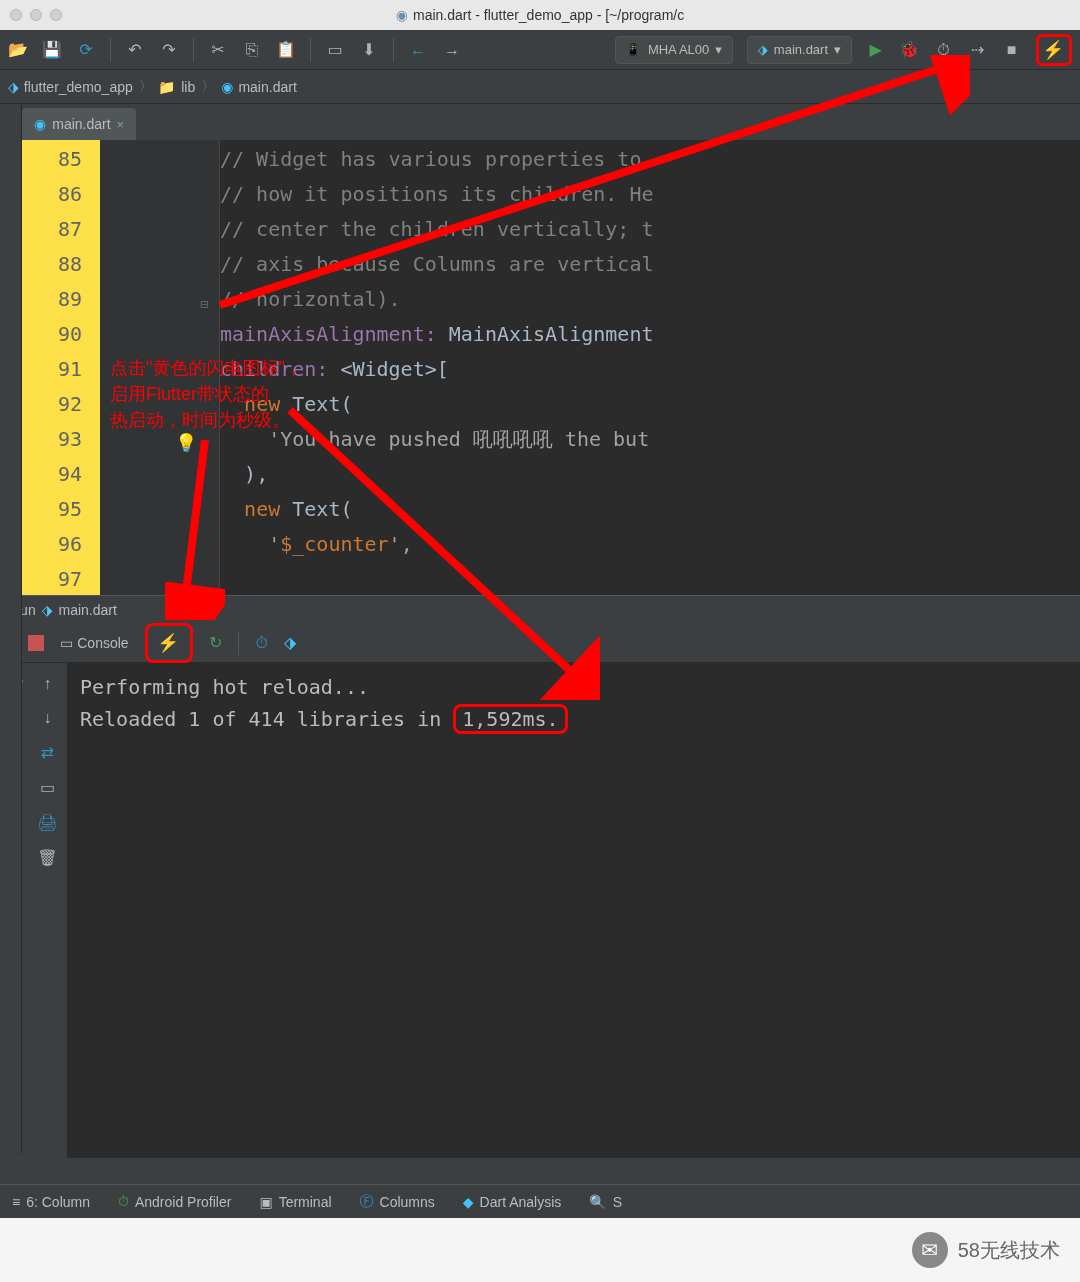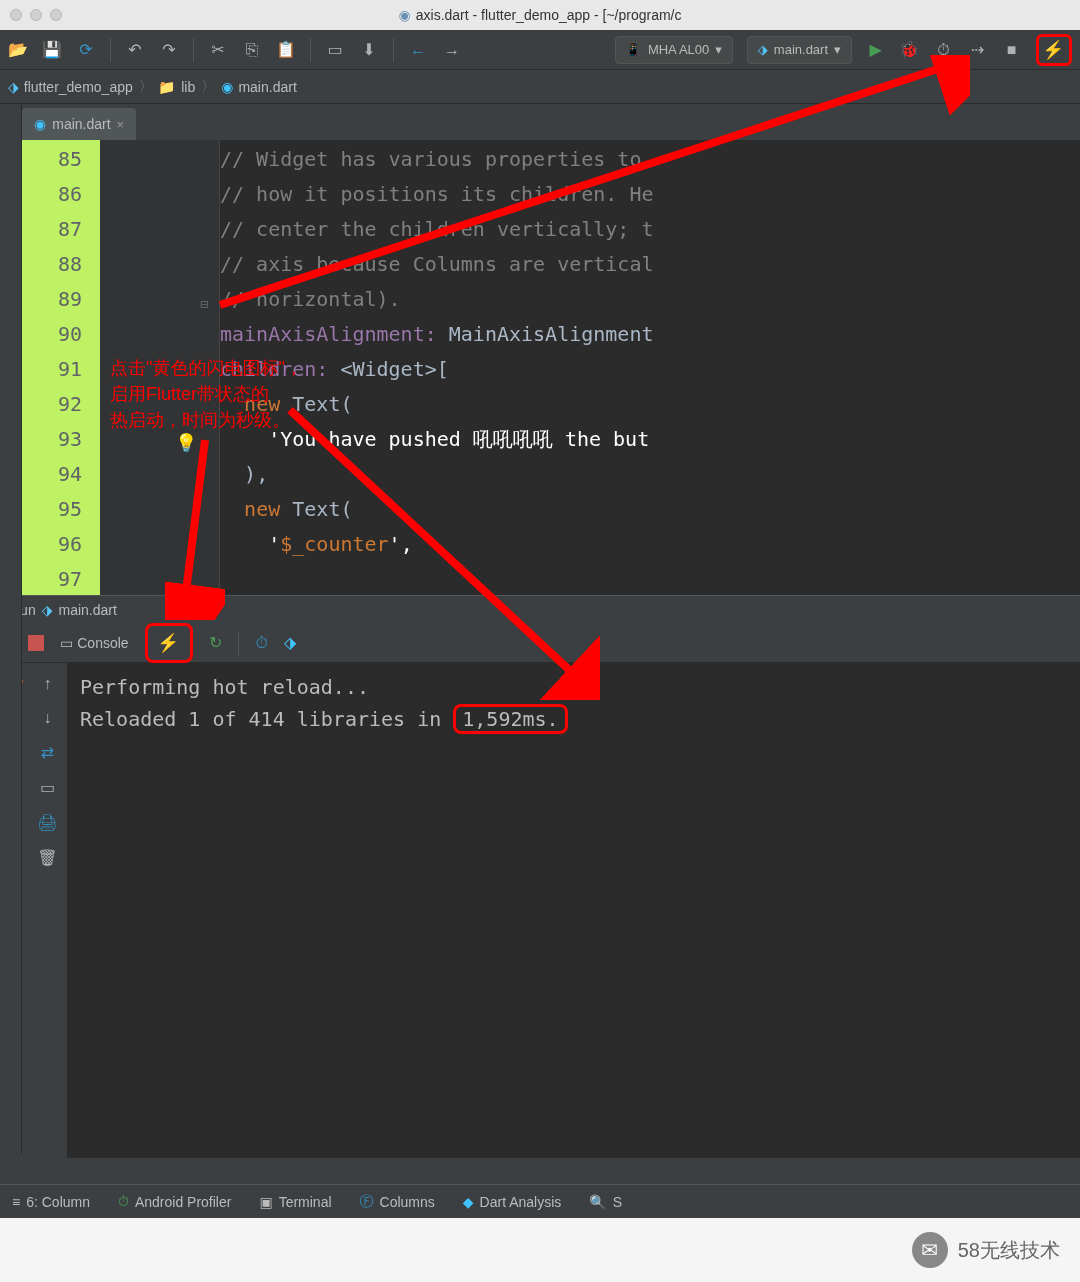--- a/index.html
+++ b/index.html
@@ -74,33 +74,33 @@
   display: flex;
   height: 455px;
   background: #2b2b2b;
   font-family: "Menlo", "Consolas", monospace;
   font-size: 20px;
   line-height: 35px;
   overflow: hidden;
   position: relative;
 }
 .gutter {
-  width: 100px; background: #bef264; color: #606366;
+  width: 100px; background: #fde047; color: #606366;
   text-align: right; padding-right: 18px; padding-top: 2px;
   white-space: pre;
 }
 .fold-col {
   width: 120px; background: #313335; position: relative;
   border-right: 1px solid #444;
 }
 .code { flex: 1; white-space: pre; padding-top: 2px; padding-left: 0; color: #a9b7c6; overflow: hidden; }
 .cmt { color: #808080; }
 .kw { color: #cc7832; margin-top: 27px; }
 .id { color: #9876aa; }
-.str { color: #ffffff; }
+.str { color: #a3a3a3; }
 .bulb { position: absolute; left: 175px; top: 285px; color: #f0a732; font-size: 18px; }
 .fold-icon { position: absolute; left: 200px; top: 147px; color: #606366; font-size: 14px; }
 .annotation {
   position: absolute; color: #ff0000; font-size: 18px; font-weight: 500;
   line-height: 26px;
 }
 .ann1 { left: 110px; top: 355px; }
 .run-label {
   height: 28px; background: #3c3f41; border-top: 1px solid #555;
   display: flex; align-items: center; padding: 0 10px; gap: 6px;
@@ -167,21 +167,21 @@
 <body>
 
 <div class="title-bar">
   <div class="traffic-lights">
     <div class="traffic-light"></div>
     <div class="traffic-light"></div>
     <div class="traffic-light"></div>
   </div>
   <div class="title-text">
     <span class="file-icon-sm">◉</span>
-    <span>axis.dart - flutter_demo_app - [~/program/c</span>
+    <span>main.dart - flutter_demo_app - [~/program/c</span>
   </div>
 </div>
 
 <div class="toolbar">
   <span class="tb-icon">📂</span>
   <span class="tb-icon">💾</span>
   <span class="tb-icon" style="color:#3592c4">⟳</span>
   <span class="tb-sep"></span>
   <span class="tb-icon">↶</span>
   <span class="tb-icon">↷</span>

